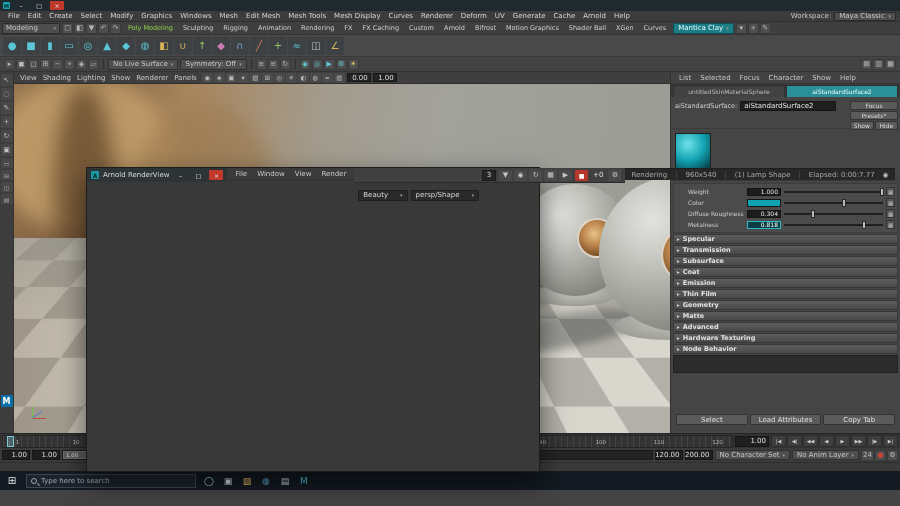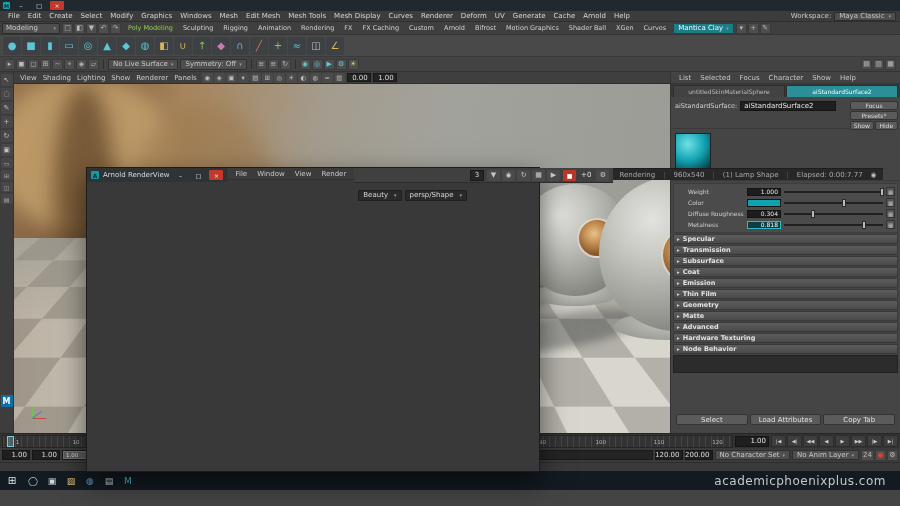--- a/index.html
+++ b/index.html
@@ -109,21 +109,21 @@
 .ae-fbtn{flex:1;height:11px;background:#5b5b5b;border:1px solid #333;border-radius:2px;display:flex;align-items:center;justify-content:center;color:#e0e0e0;}
 
 
 #arnold{position:absolute;left:86px;top:95px;width:454px;height:305px;background:#393939;border:1px solid #1c1c1c;box-shadow:0 10px 26px rgba(0,0,0,.55);z-index:10;display:flex;flex-direction:row;}
 .ar-title{height:14px;background:#2e3436;display:flex;align-items:center;gap:4px;padding:0 4px;color:#d5dadc;}
 .ar-appicon{width:8px;height:8px;background:#1799a4;border-radius:1px;color:#05282b;font-size:6px;font-weight:bold;display:flex;align-items:center;justify-content:center;}
 .ar-title .win-btn{height:10px;}
 .ar-menus{height:12px;background:#3b3b3b;border-bottom:1px solid #303030;display:flex;align-items:center;gap:2px;padding:0 4px;}
 .ar-menu{padding:0 4px;}
 .ar-toolbar{height:15px;background:#404040;border-bottom:1px solid #2c2c2c;display:flex;align-items:center;gap:3px;padding:0 4px;}
-.ar-dd{height:11px;background:#2a2a2a;border:1px solid #1f1f1f;border-radius:1px;display:flex;align-items:center;gap:6px;padding:0 4px;color:#d6d6d6;white-space:nowrap;margin-top:40px;}
+.ar-dd{height:11px;background:#2a2a2a;border:1px solid #1f1f1f;border-radius:1px;display:flex;align-items:center;gap:12px;padding:0 4px;color:#d6d6d6;white-space:nowrap;margin-top:40px;}
 .ar-iconrow{display:flex;gap:2px;}
 .ar-icon{width:13px;height:11px;background:#4a4a4a;border-radius:1px;display:flex;align-items:center;justify-content:center;font-size:7px;color:#c6c6c6;}
 .ar-fld{width:14px;height:11px;background:#262626;border:1px solid #1a1a1a;display:flex;align-items:center;justify-content:center;color:#ddd;}
 .ar-stop{width:13px;height:11px;background:#b5382a;border-radius:1px;display:flex;align-items:center;justify-content:center;color:#fff;font-size:6px;margin-left:auto;}
 .ar-gain{color:#e0e0e0;padding:0 2px;}
 .ar-canvas{flex:1;position:relative;overflow:hidden;background:linear-gradient(100deg,#b08a5c 0%,#7e5c3a 10%,#67492e 18%,#97744c 30%,#b59879 44%,#a9a7a0 60%,#b5b3ab 80%,#a8a7a0 100%);}
 .ar-floor{position:absolute;left:-45%;right:-45%;top:52%;height:150%;background:repeating-conic-gradient(#eceadf 0% 25%,#c6c3b8 0% 50%) 0 0/64px 64px;transform:perspective(340px) rotateX(57deg);transform-origin:50% 0;}
 .ar-fade{position:absolute;left:0;right:0;top:52%;height:48%;background:linear-gradient(180deg,rgba(160,150,130,.5),rgba(140,130,115,0) 50%),linear-gradient(90deg,rgba(120,90,55,.30),rgba(0,0,0,0) 40%);}
 .ar-shadow{position:absolute;left:30px;top:190px;width:185px;height:46px;background:rgba(35,38,40,.5);border-radius:50%;filter:blur(6px);transform:rotate(-14deg);}
 .ar-base1{position:absolute;left:128px;top:206px;width:192px;height:42px;border-radius:50%;background:linear-gradient(180deg,#2ec6d2 0%,#0f97a6 45%,#076271 100%);}
@@ -571,24 +571,27 @@
         <div class="sl-icon">24</div>
         <div class="sl-icon" style="color: rgb(204, 68, 51);">●</div>
         <div class="sl-icon">⚙</div>
       </div>
   </div>
 
   <div class="bottomstrip"></div>
 
   <div class="taskbar">
     <div class="tb-start">⊞</div>
+    <div class="tb-search">
+      <span class="lens"></span>
+      <span>Type here to search</span>
+    </div>
     <div class="tk-icons">
         <div class="tk-icon" style="color: rgb(159, 211, 230);">◯</div>
         <div class="tk-icon" style="color: rgb(207, 216, 220);">▣</div>
         <div class="tk-icon" style="color: rgb(230, 192, 106);">▨</div>
         <div class="tk-icon" style="color: rgb(106, 178, 230);">◍</div>
         <div class="tk-icon" style="color: rgb(207, 216, 220);">▤</div>
         <div class="tk-icon" style="color: rgb(73, 195, 207);">M</div>
       </div>
-    <div class="watermark">academicphoenixplus.com</div>
   </div>
 
 </div>
 
 </body></html>

